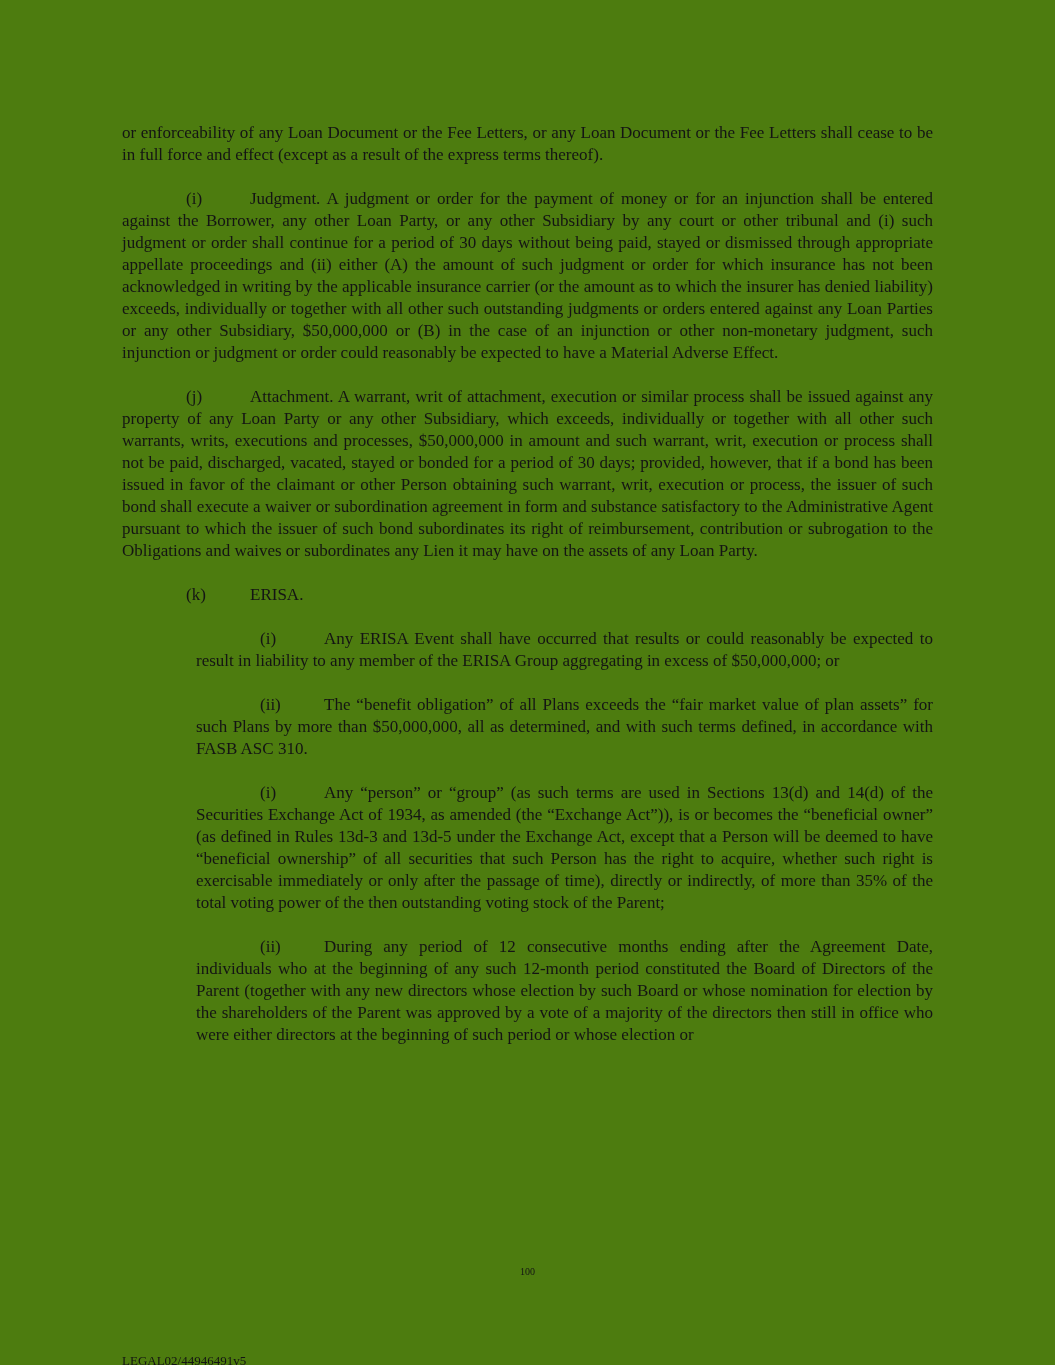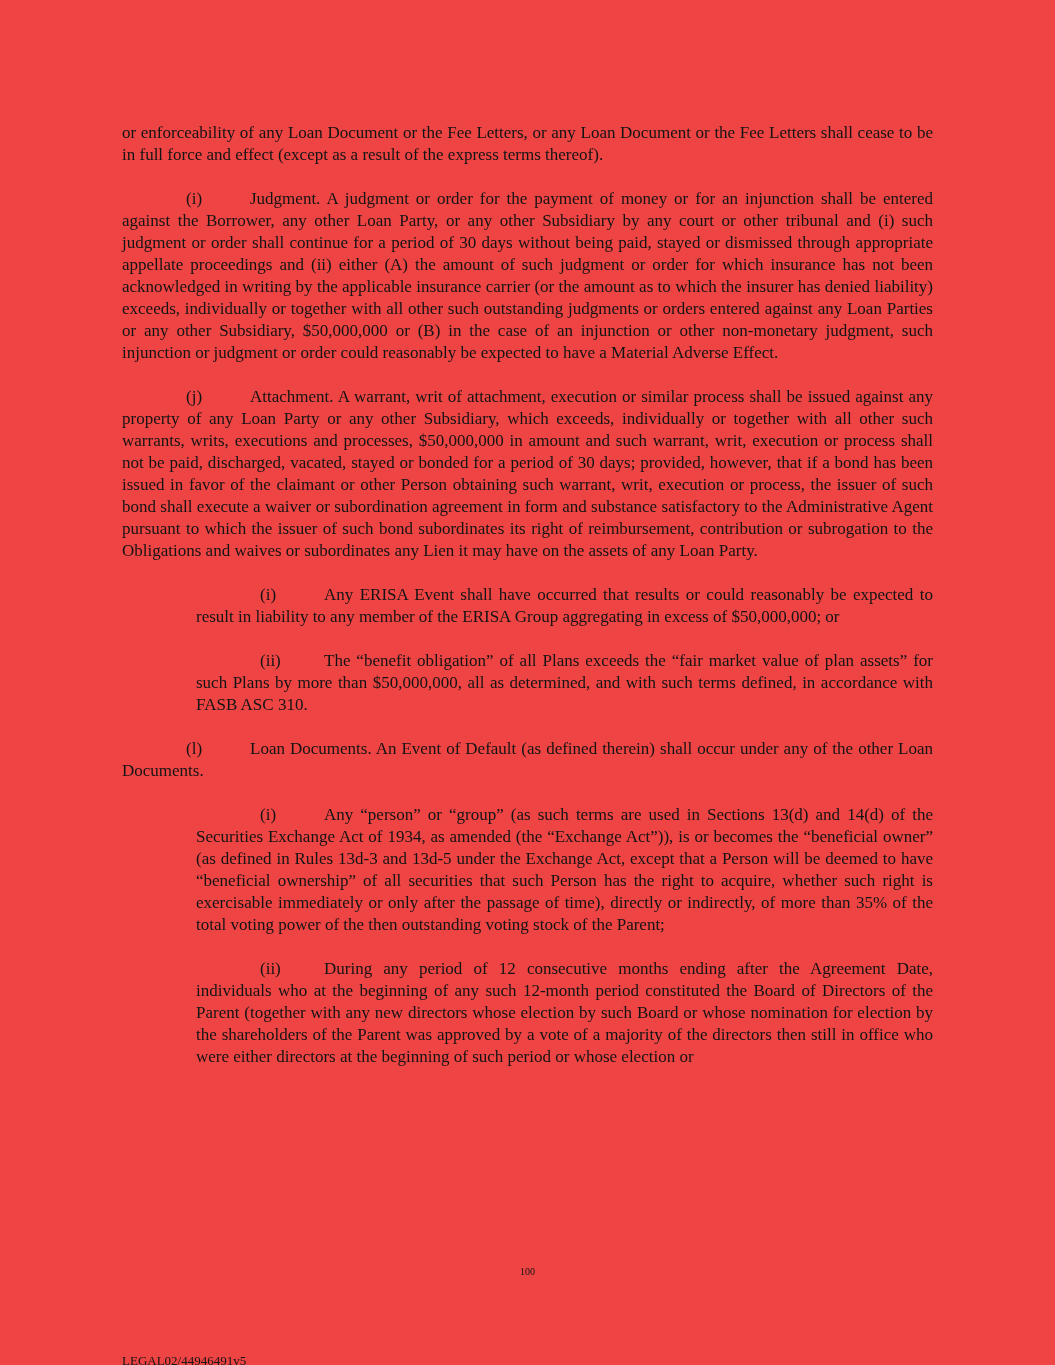--- a/index.html
+++ b/index.html
@@ -4,21 +4,21 @@
 <style>
   html, body {
     margin: 0;
     padding: 0;
     background: #ffffff;
   }
   .page {
     position: relative;
     width: 1055px;
     height: 1365px;
-    background: #ef4444;
+    background: #4d7c0f;
     font-family: "Liberation Serif", serif;
     font-size: 17px;
     line-height: 22px;
     color: #141414;
     overflow: hidden;
   }
   .content {
     position: absolute;
     left: 122px;
     right: 122px;
@@ -64,26 +64,26 @@
 
 <div class="page">
   <div class="content">
 
     <p><span>or enforceability of any Loan Document or the Fee Letters, or any Loan Document or the Fee Letters shall cease to be in full force and effect (except as a result of the express terms thereof).</span></p>
 
     <p class="l1"><span class="lbl">(i)</span><span class="hd">Judgment</span><span>.  A judgment or order for the payment of money or for an injunction shall be entered against the Borrower, any other Loan Party, or any other Subsidiary by any court or other tribunal and (i) such judgment or order shall continue for a period of 30 days without being paid, stayed or dismissed through appropriate appellate proceedings and (ii) either (A) the amount of such judgment or order for which insurance has not been acknowledged in writing by the applicable insurance carrier (or the amount as to which the insurer has denied liability) exceeds, individually or together with all other such outstanding judgments or orders entered against any Loan Parties or any other Subsidiary, $50,000,000  or (B) in the case of an injunction or other non-monetary judgment, such injunction or judgment or order could reasonably be expected to have a Material Adverse Effect.</span></p>
 
     <p class="l1"><span class="lbl">(j)</span><span class="hd">Attachment</span><span>.  A warrant, writ of attachment, execution or similar process shall be issued against any property of any Loan Party or any other Subsidiary, which exceeds, individually or together with all other such warrants, writs, executions and processes, $50,000,000 in amount and such warrant, writ, execution or process shall not be paid, discharged, vacated, stayed or bonded for a period of 30 days; provided, however, that if a bond has been issued in favor of the claimant or other Person obtaining such warrant, writ, execution or process, the issuer of such bond shall execute a waiver or subordination agreement in form and substance satisfactory to the Administrative Agent pursuant to which the issuer of such bond subordinates its right of reimbursement, contribution or subrogation to the Obligations and waives or subordinates any Lien it may have on the assets of any Loan Party.</span></p>
 
+    <p class="l1"><span class="lbl">(k)</span><span class="hd">ERISA</span><span>.</span></p>
 
     <p class="sub"><span class="lbl">(i)</span><span>Any ERISA Event shall have occurred that results or could reasonably be expected to result in liability to any member of the ERISA Group aggregating in excess of $50,000,000; or</span></p>
 
     <p class="sub"><span class="lbl">(ii)</span><span>The “benefit obligation” of all Plans exceeds the “fair market value of plan assets” for such Plans by more than $50,000,000, all as determined, and with such terms defined, in accordance with FASB ASC 310.</span></p>
 
-    <p class="l1"><span class="lbl">(l)</span><span class="hd">Loan Documents</span><span>.  An Event of Default (as defined therein) shall occur under any of the other Loan Documents.</span></p>
 
 
     <p class="sub"><span class="lbl">(i)</span><span>Any “person” or “group” (as such terms are used in Sections 13(d) and 14(d) of the Securities Exchange Act of 1934, as amended (the “Exchange Act”)), is or becomes the “beneficial owner” (as defined in Rules 13d-3 and 13d-5 under the Exchange Act, except that a Person will be deemed to have “beneficial ownership” of all securities that such Person has the right to acquire, whether such right is exercisable immediately or only after the passage of time), directly or indirectly, of more than 35% of the total voting power of the then outstanding voting stock of the Parent;</span></p>
 
     <p class="sub"><span class="lbl">(ii)</span><span>During any period of 12 consecutive months ending after the Agreement Date, individuals who at the beginning of any such 12-month period constituted the Board of Directors of the Parent (together with any new directors whose election by such Board or whose nomination for election by the shareholders of the Parent was approved by a vote of a majority of the directors then still in office who were either directors at the beginning of such period or whose election or</span></p>
 
   </div>
 
   <div class="footer-page">100</div>
   <div class="footer-id">LEGAL02/44946491v5</div>

